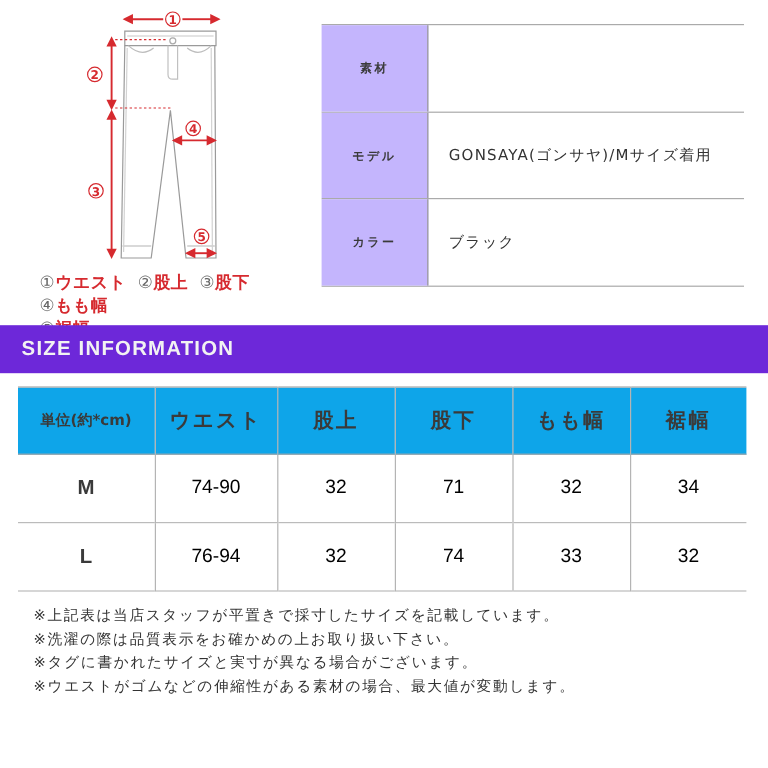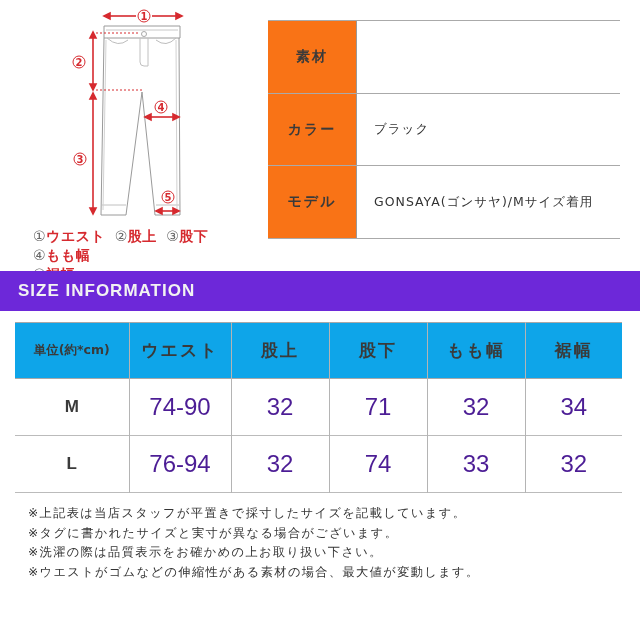--- a/index.html
+++ b/index.html
@@ -9,36 +9,36 @@
   
   .diagram { position: absolute; left: 0; top: 0; width: 260px; height: 265px; }
   .diagram svg { position: absolute; left: 0; top: 0; }
   .legend { position: absolute; left: 33px; top: 227px; width: 220px; font-size: 14px; font-weight: bold; line-height: 19px; color: #d62a2f; letter-spacing: 0.5px; }
   .legend .item { white-space: nowrap; margin-right: 4px; }
   .legend .num { color: #666666; font-weight: normal; }
 
   
   .spec { position: absolute; left: 268px; top: 20px; width: 352px; border-top: 1.5px solid #aaaaaa; }
   .spec-row { display: flex; height: 72.7px; border-bottom: 1.5px solid #aaaaaa; }
-  .spec-label { width: 89px; background: #f97316; border-right: 1.5px solid #999999; display: flex; align-items: center; justify-content: center; font-size: 14px; font-weight: bold; color: #3a3a3a; letter-spacing: 2px; }
+  .spec-label { width: 89px; background: #c4b5fd; border-right: 1.5px solid #999999; display: flex; align-items: center; justify-content: center; font-size: 10px; font-weight: bold; color: #3a3a3a; letter-spacing: 2px; }
   .spec-value { flex: 1; display: flex; align-items: center; padding-left: 17px; font-size: 12.5px; color: #333333; letter-spacing: 1px; white-space: nowrap; }
 
   
   .section-bar { position: absolute; left: 0; top: 271px; width: 640px; height: 40px; background: #6d28d9; display: flex; align-items: center; padding-left: 18px; }
   .section-bar span { color: #f2f2f2; font-family: "Liberation Sans", sans-serif; font-size: 17px; font-weight: bold; letter-spacing: 1px; }
 
   
   .size-table { position: absolute; left: 15px; top: 322px; width: 607px; border-collapse: collapse; table-layout: fixed; }
   .size-table th, .size-table td { text-align: center; vertical-align: middle; border-left: 1px solid #b4b4b4; }
   .size-table th:first-child, .size-table td:first-child { border-left: none; }
   .size-table thead tr { height: 56px; background: #0ea5e9; border-top: 1.5px solid #a8a8a8; border-bottom: 1.5px solid #a8a8a8; }
   .size-table tbody tr { height: 57px; border-bottom: 1.5px solid #bbbbbb; }
   .size-table th { font-weight: bold; font-size: 17px; color: #3a3a3a; letter-spacing: 2px; }
   .size-table th.unit { font-size: 12.5px; letter-spacing: 0; }
-  .size-table td { font-family: "Liberation Sans", sans-serif; font-size: 24px; color: #4c1d95; }
+  .size-table td { font-family: "Liberation Sans", sans-serif; font-size: 16px; color: #000000; }
   .size-table td.size { font-size: 17px; font-weight: bold; color: #3a3a3a; }
 
   
   .notes { position: absolute; left: 28px; top: 504px; font-size: 12.2px; line-height: 19.6px; color: #333333; letter-spacing: 1.4px; white-space: nowrap; }
 </style>
 </head>
 <body>
 
 <div class="diagram">
   <svg width="260" height="225" viewBox="0 0 260 225">
@@ -103,26 +103,26 @@
     <br>
     <span class="item"><span class="num">⑤</span><span>裾幅</span></span>
   </div>
 </div>
 
 <div class="spec">
   <div class="spec-row">
     <div class="spec-label">素材</div>
   </div>
   <div class="spec-row">
+    <div class="spec-label">モデル</div>
+    <div class="spec-value">GONSAYA(ゴンサヤ)/Mサイズ着用</div>
+  </div>
+  <div class="spec-row">
     <div class="spec-label">カラー</div>
     <div class="spec-value">ブラック</div>
-  </div>
-  <div class="spec-row">
-    <div class="spec-label">モデル</div>
-    <div class="spec-value">GONSAYA(ゴンサヤ)/Mサイズ着用</div>
   </div>
 </div>
 
 <div class="section-bar">
   <span>SIZE INFORMATION</span>
 </div>
 
 <table class="size-table">
   <colgroup>
     <col style="width:114px">
@@ -157,16 +157,16 @@
       <td>32</td>
       <td>74</td>
       <td>33</td>
       <td>32</td>
     </tr>
   </tbody>
 </table>
 
 <div class="notes">
   <div>※上記表は当店スタッフが平置きで採寸したサイズを記載しています。</div>
+  <div>※洗濯の際は品質表示をお確かめの上お取り扱い下さい。</div>
   <div>※タグに書かれたサイズと実寸が異なる場合がございます。</div>
-  <div>※洗濯の際は品質表示をお確かめの上お取り扱い下さい。</div>
   <div>※ウエストがゴムなどの伸縮性がある素材の場合、最大値が変動します。</div>
 </div>
 
 </body></html>

